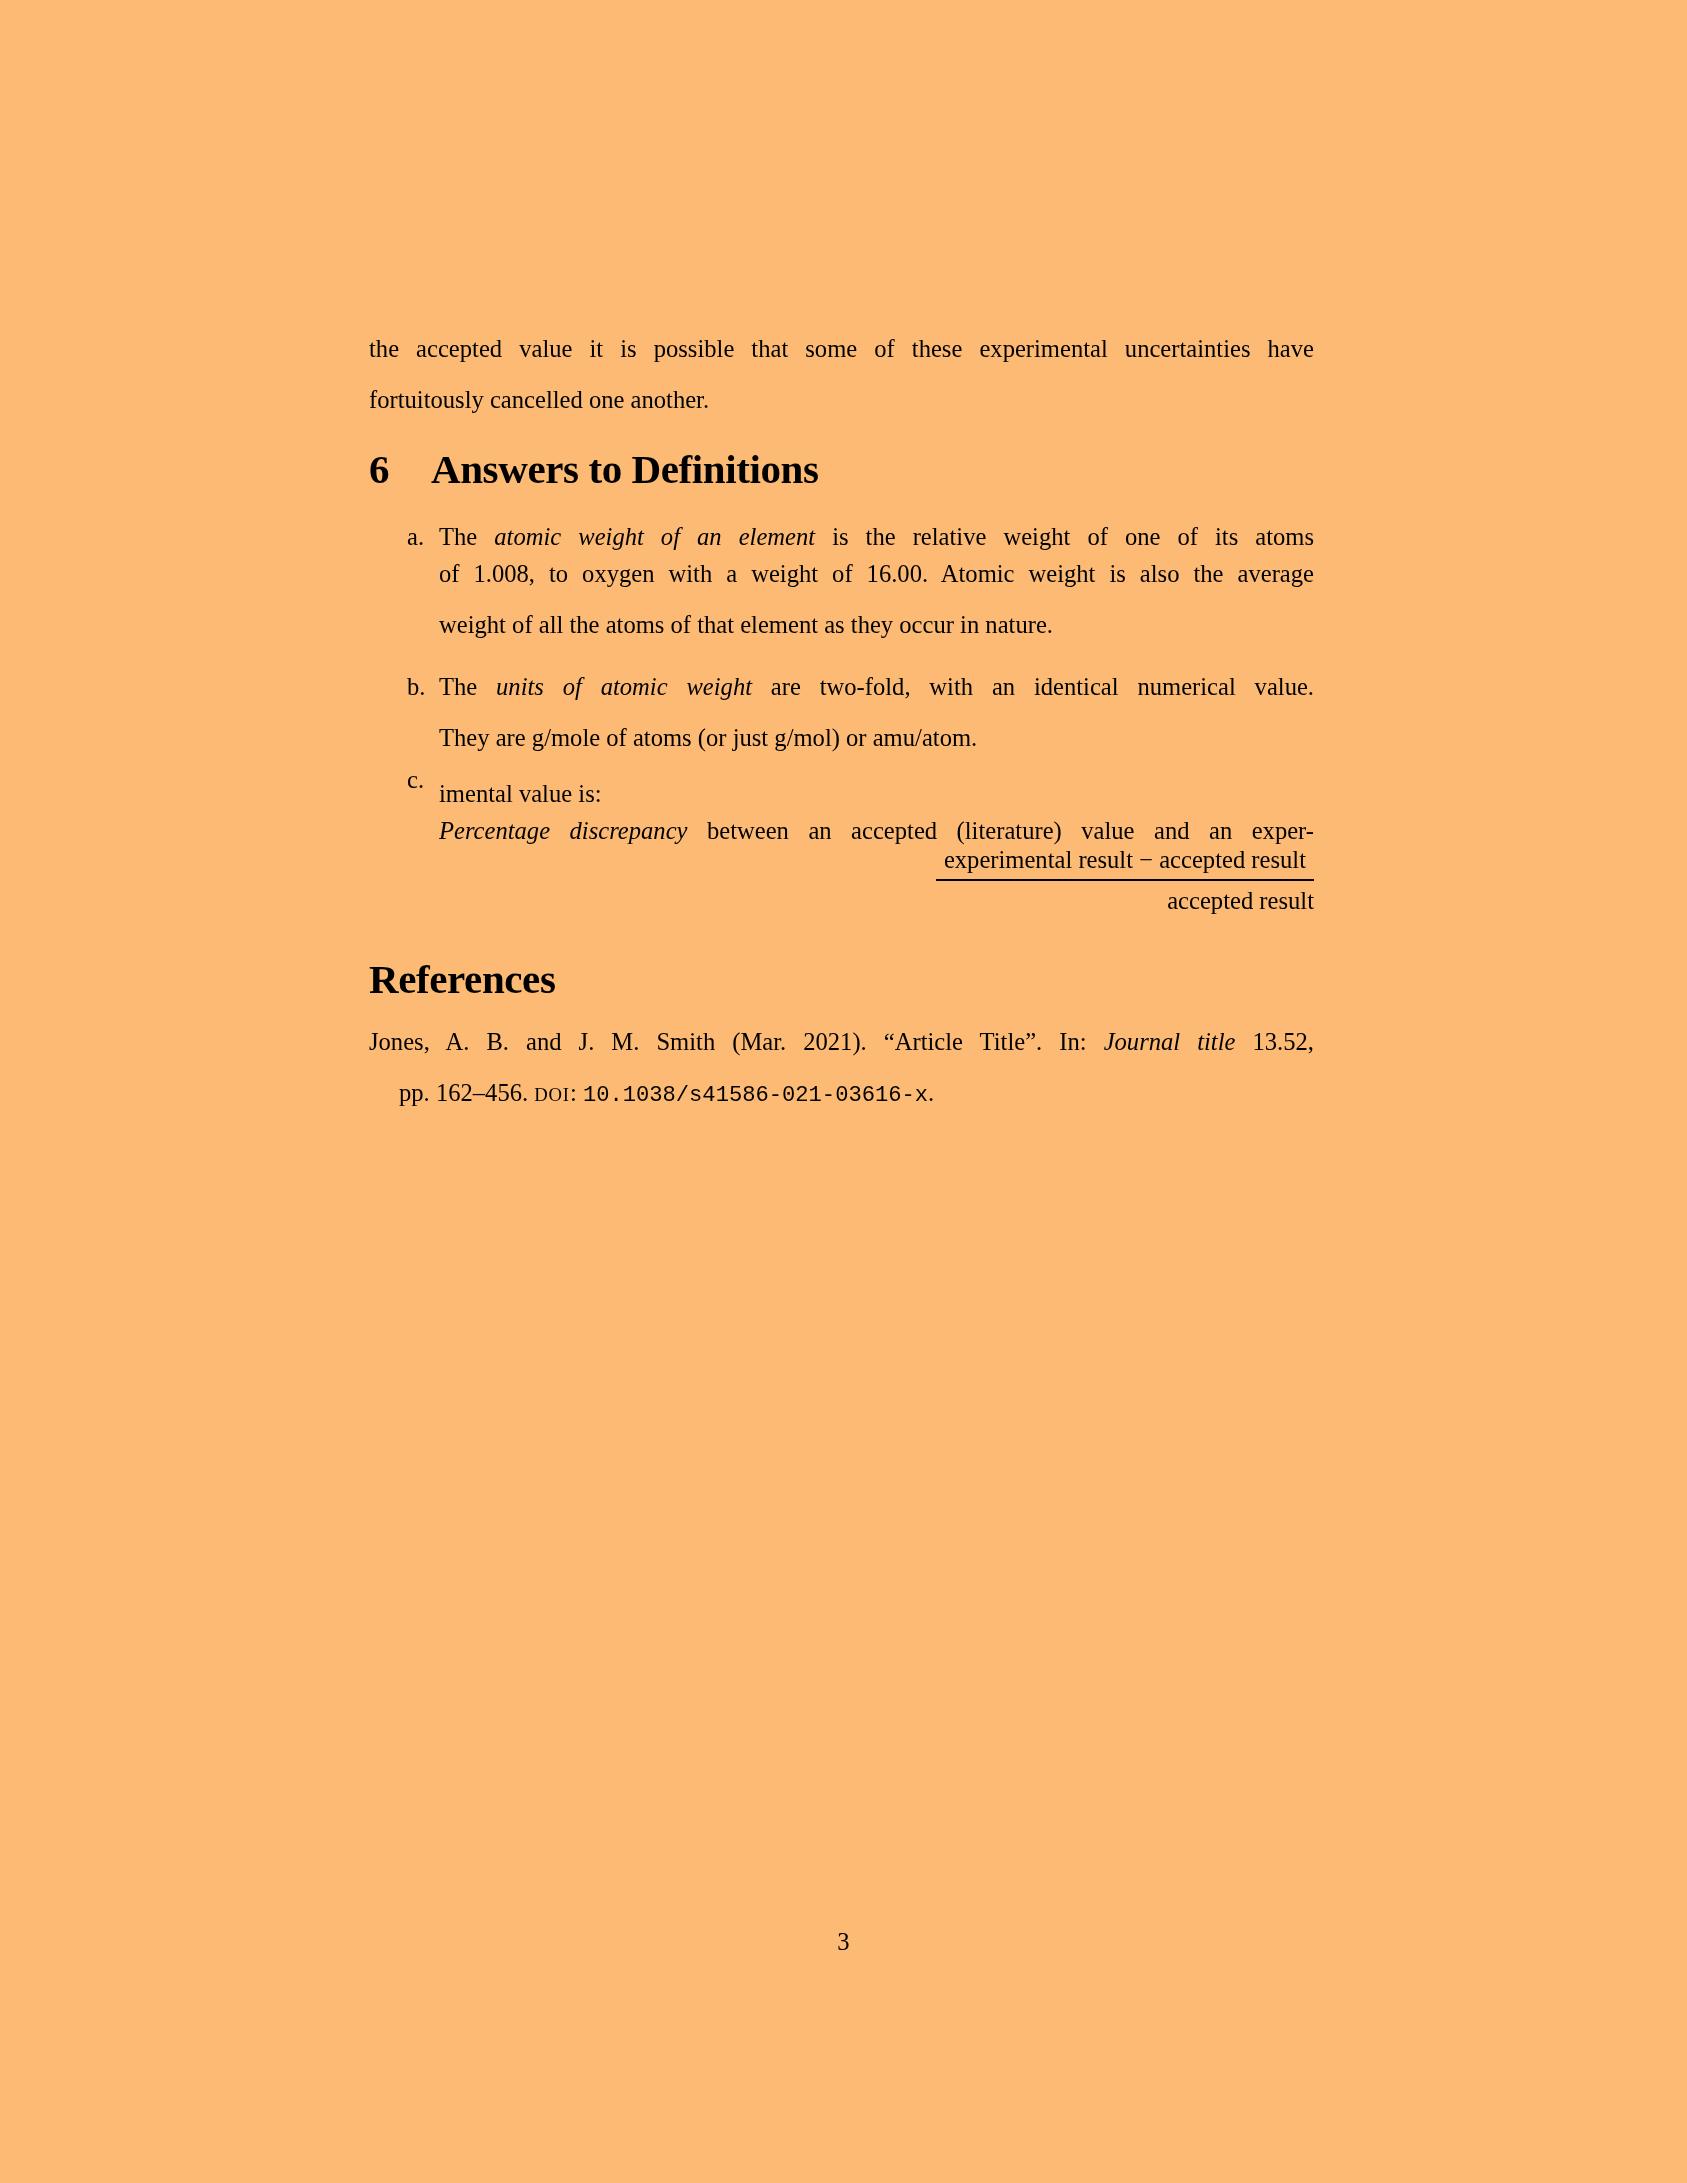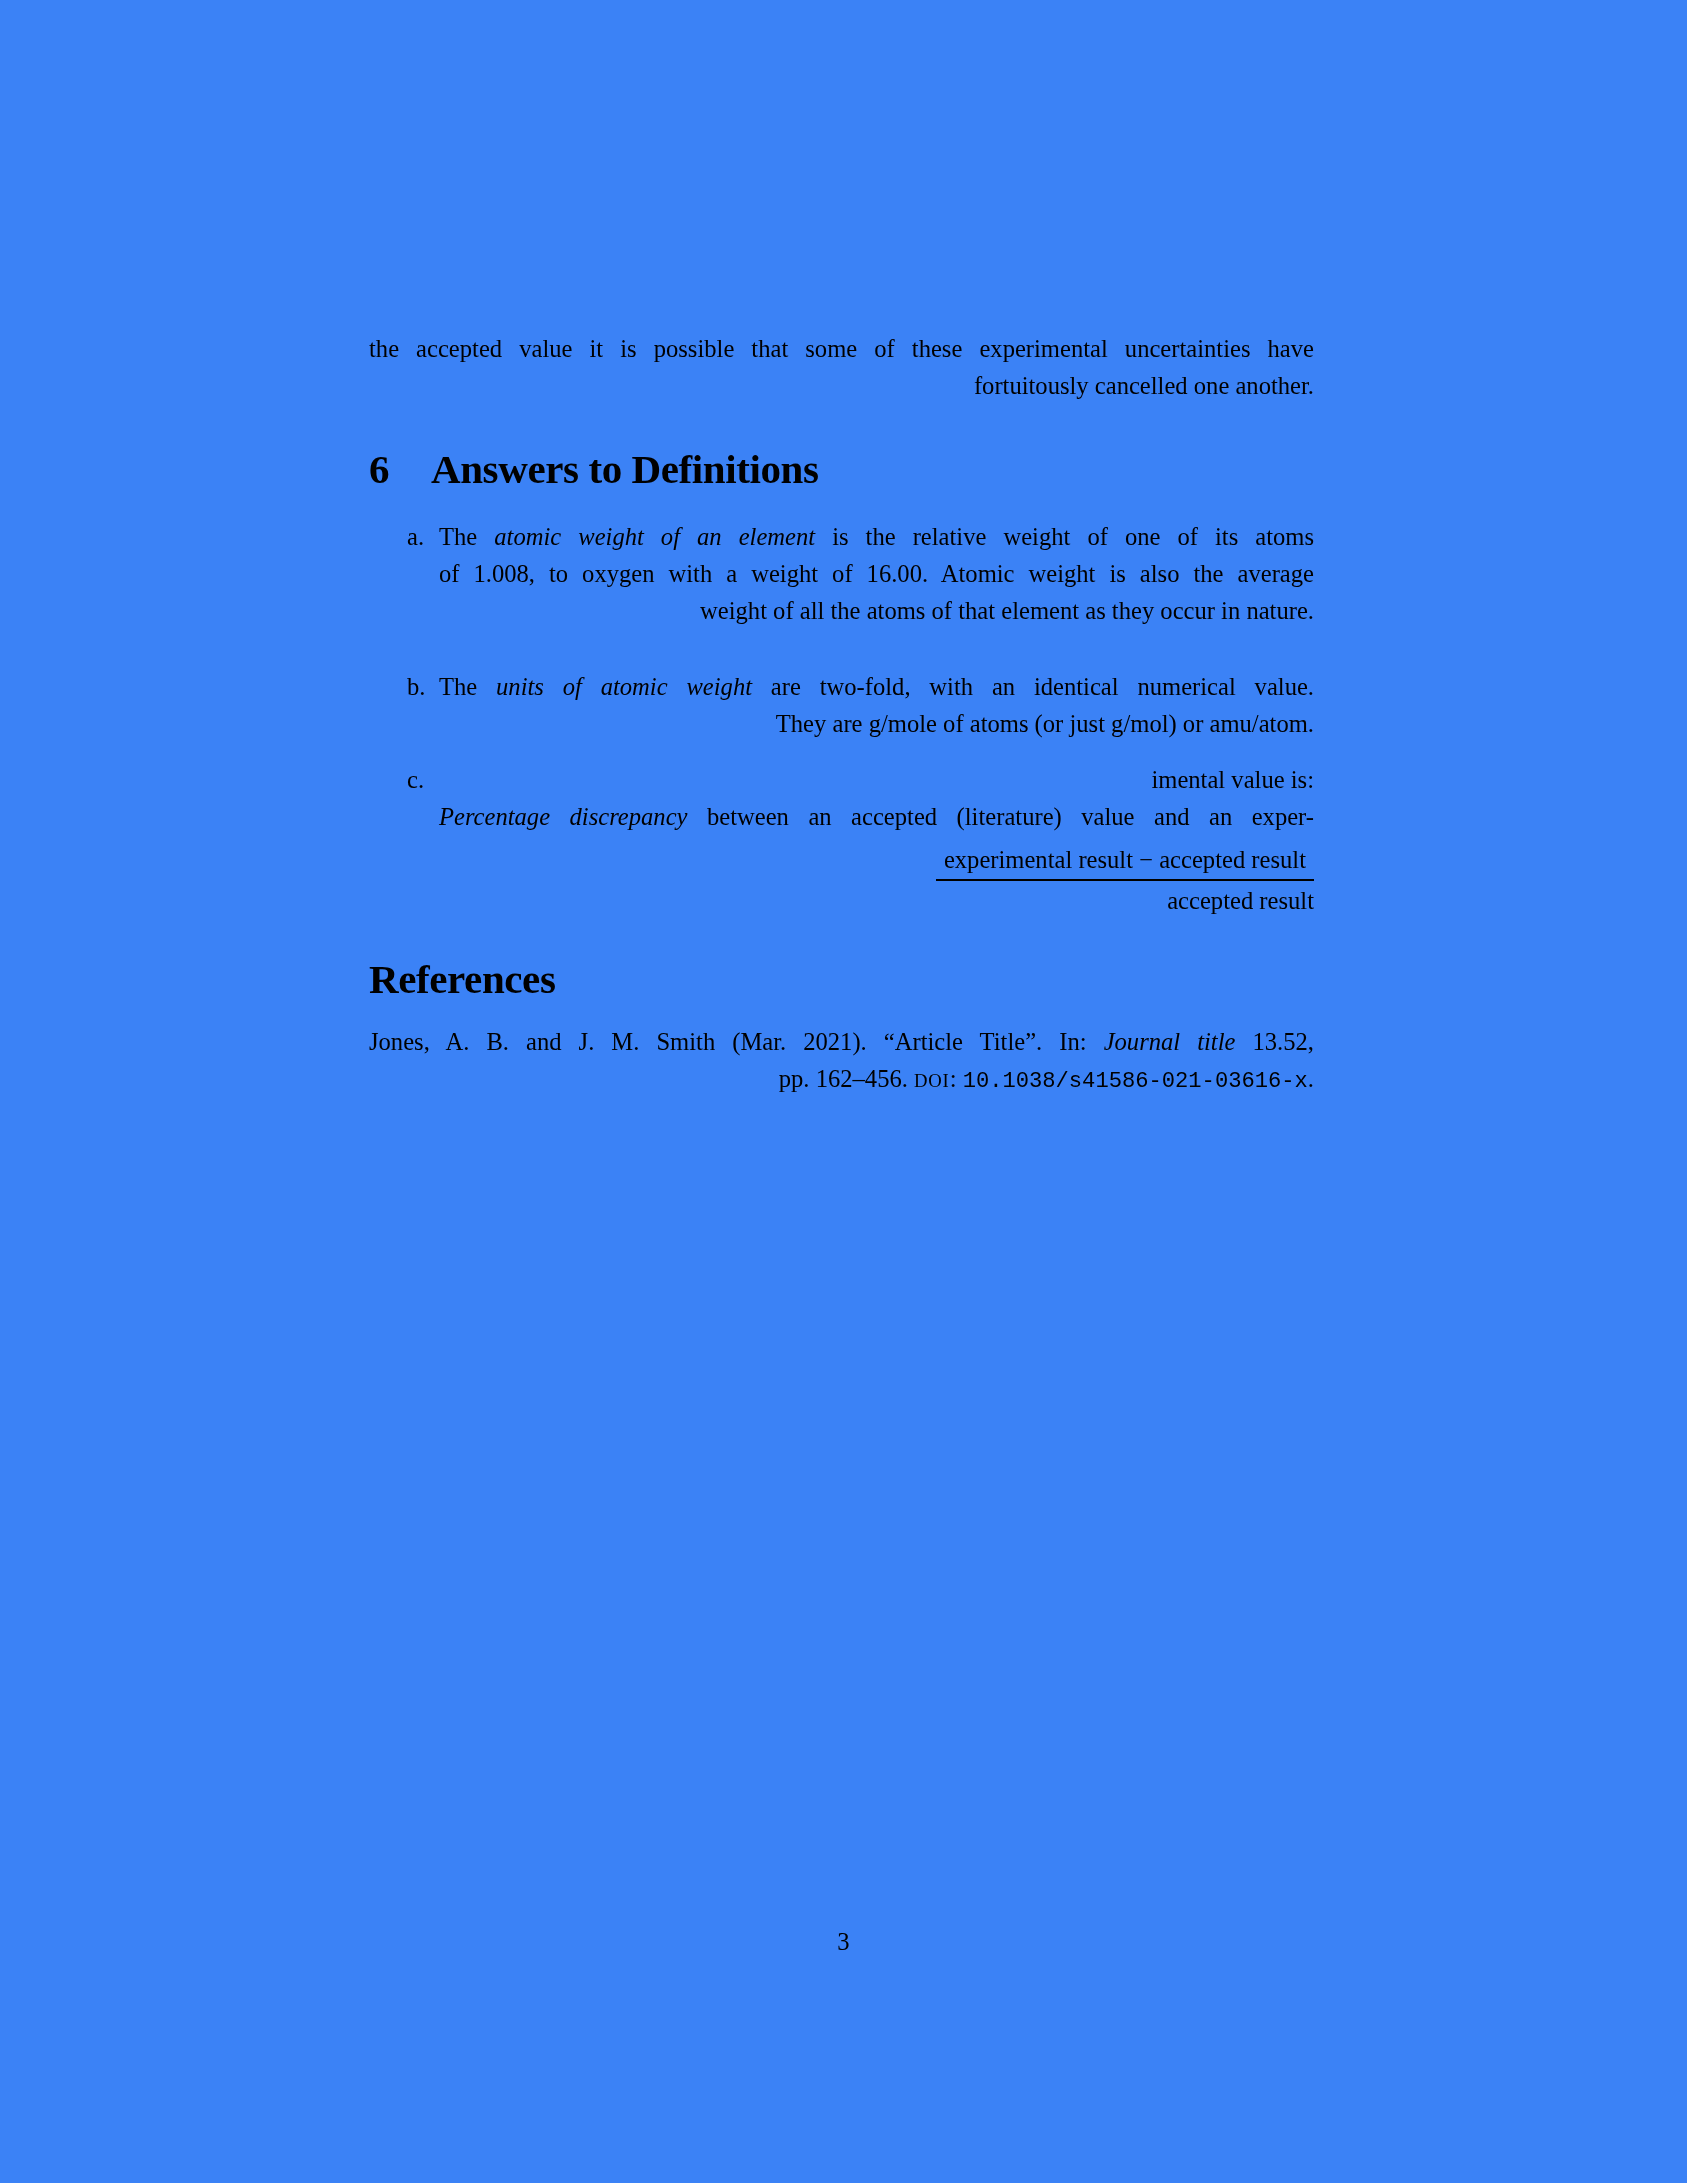--- a/index.html
+++ b/index.html
@@ -4,25 +4,25 @@
 <style>
   html,body{margin:0;padding:0;}
   body{
     width:1687px;height:2183px;
     background:#ffffff;
     font-family:"Liberation Serif","DejaVu Serif",serif;
     color:#000000;
     position:relative;
     -webkit-font-smoothing:antialiased;
   }
-  .page{position:absolute;left:0;top:0;width:1687px;height:2183px;background:#3b82f6;overflow:hidden;}
+  .page{position:absolute;left:0;top:0;width:1687px;height:2183px;background:#fdba74;overflow:hidden;}
   .content{position:absolute;left:369px;top:0;width:945px;}
   .line{font-size:24.6px;line-height:37px;white-space:normal;}
   .jline{text-align:justify;text-align-last:justify;-moz-text-align-last:justify;}
-  .lline{text-align:right;}
+  .lline{text-align:left;margin-top:14px;}
   .run-i{font-style:italic;}
   .run-sc{font-size:0.76em;letter-spacing:0.8px;}
   .run-m{font-family:"Liberation Mono","DejaVu Sans Mono",monospace;font-size:0.9em;}
 
   .para{position:absolute;top:330px;left:0;width:945px;}
 
   .heading{position:absolute;left:0;font-size:41px;line-height:49px;font-weight:700;letter-spacing:-0.4px;white-space:nowrap;}
   .sec-heading{top:445px;}
   .sec-num{display:inline-block;min-width:62px;}
   .refs-heading{top:955px;}

